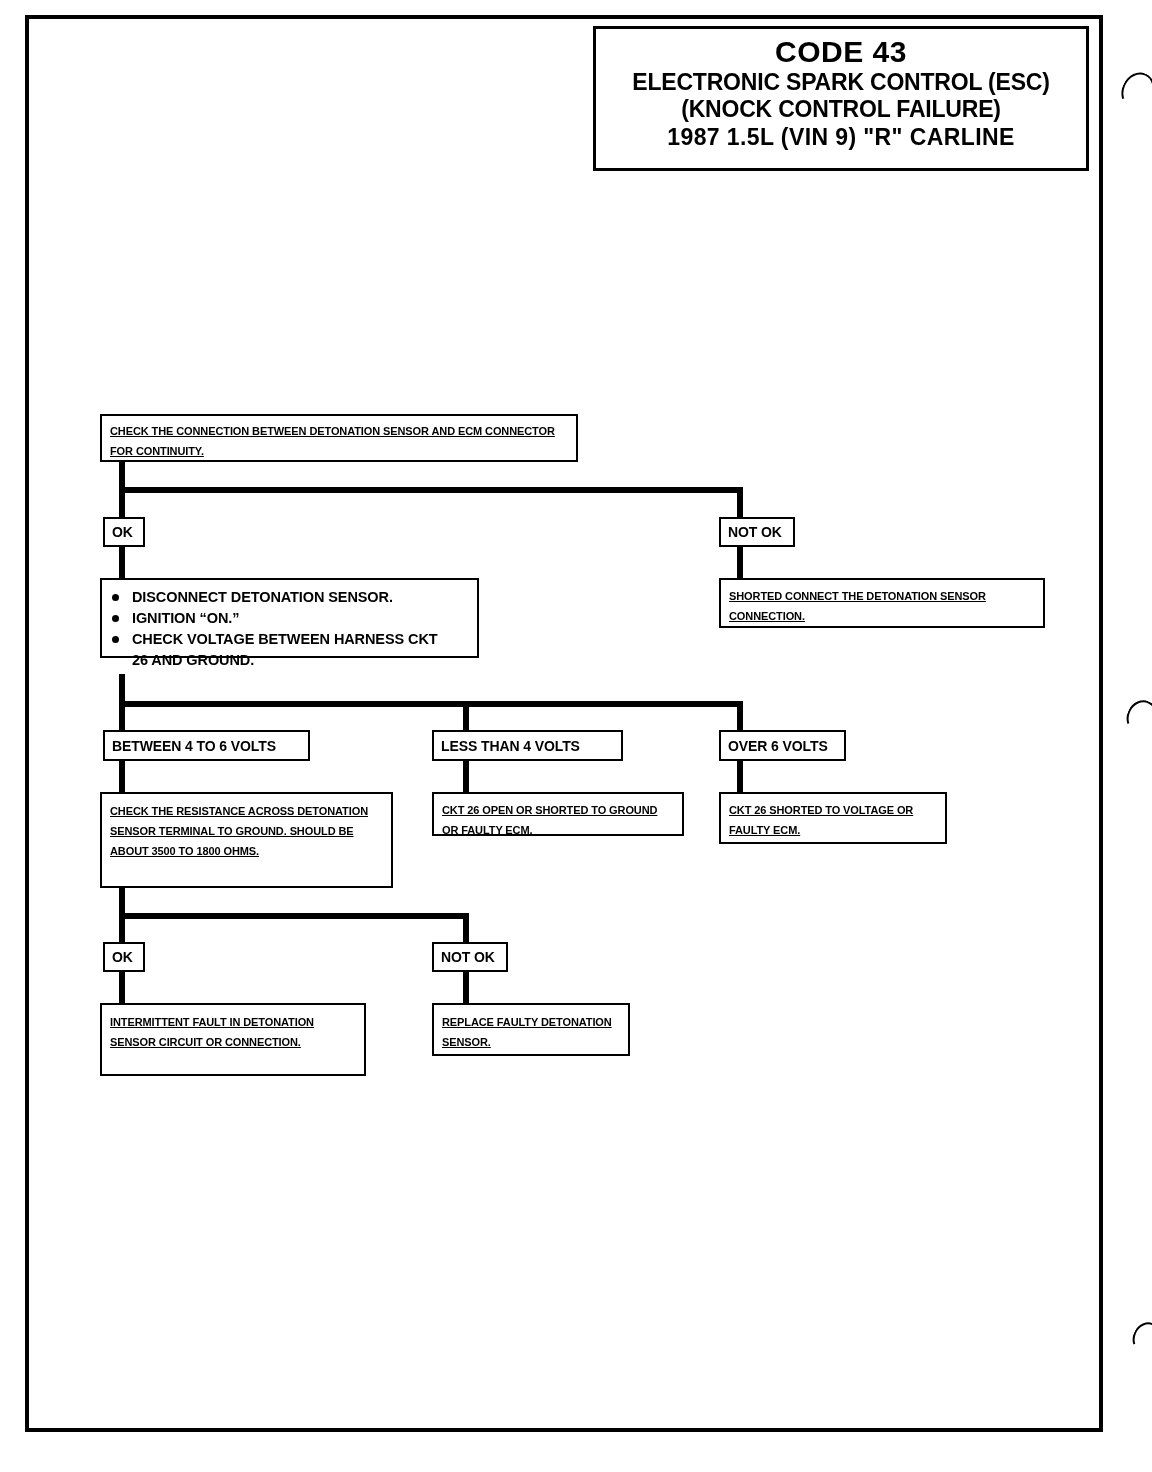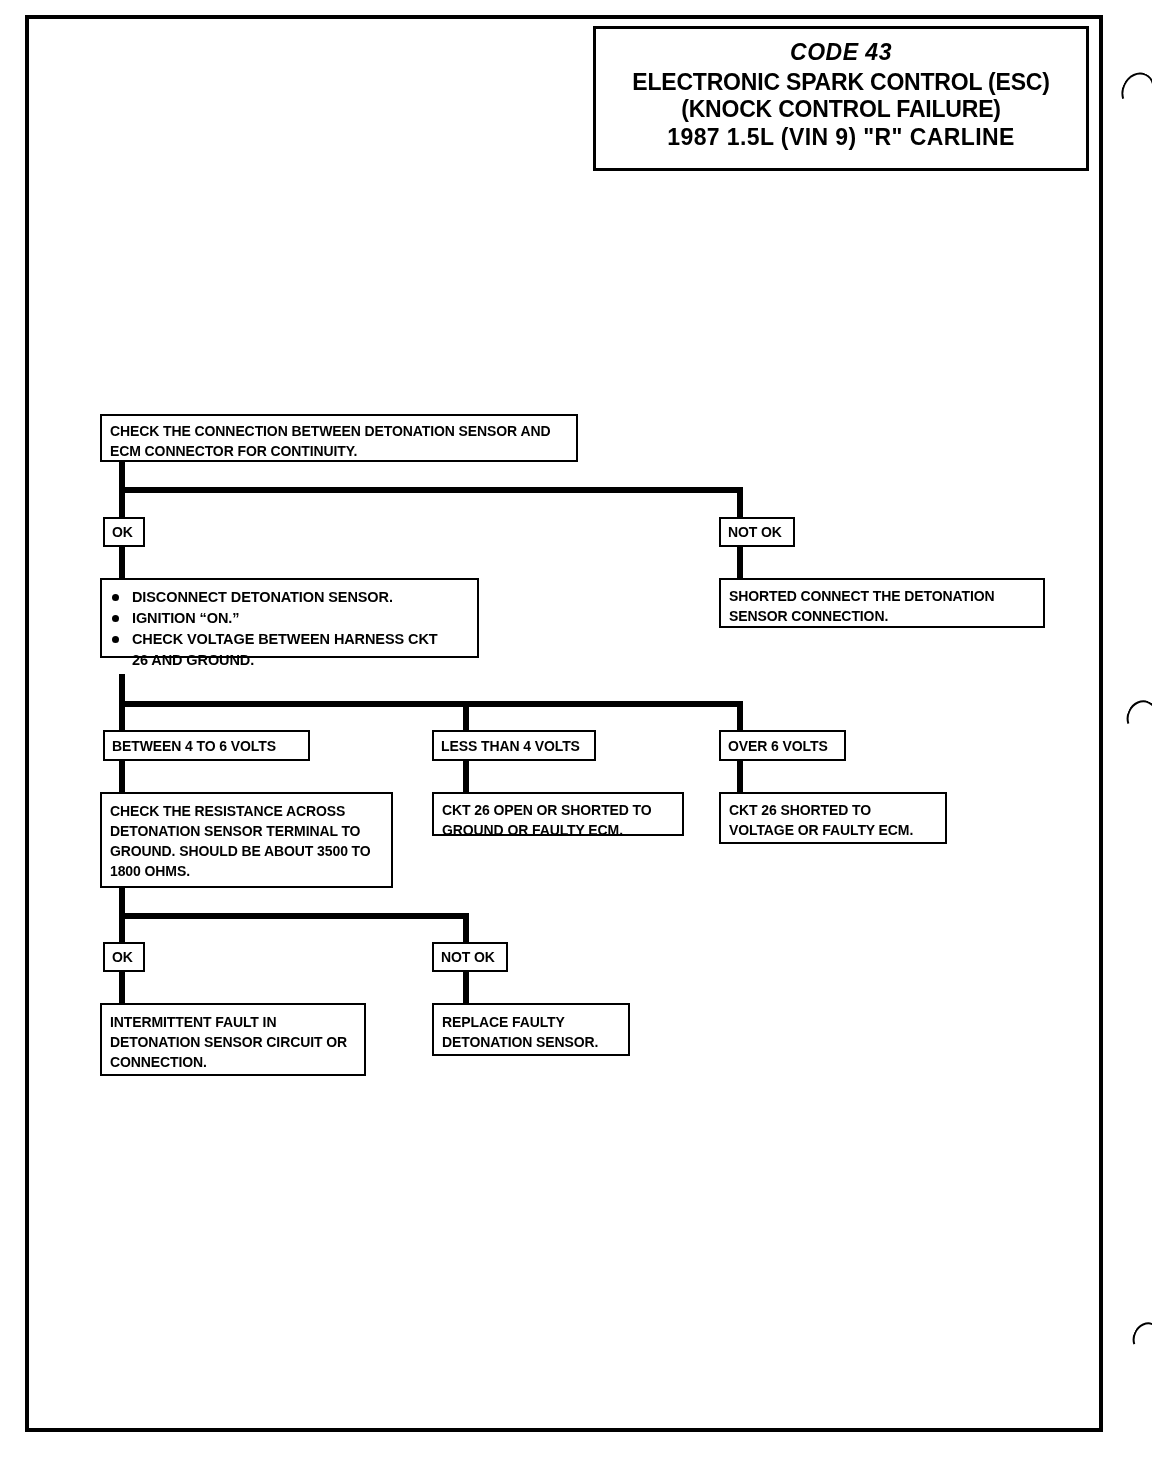--- a/index.html
+++ b/index.html
@@ -7,29 +7,29 @@
        font-family:"Liberation Sans", sans-serif;color:#000;}
 
   
   #page-frame{position:absolute;left:25px;top:15px;width:1078px;height:1417px;
               border:4px solid #000;box-sizing:border-box;}
 
   
   #title-block{position:absolute;left:593px;top:26px;width:496px;height:145px;
                border:3px solid #000;box-sizing:border-box;background:#fff;
                text-align:center;padding-top:6px;}
-  #title-block .code{font-size:23px;font-weight:bold;letter-spacing:.5px;line-height:34px;font-style:italic;}
+  #title-block .code{font-size:30px;font-weight:bold;letter-spacing:.5px;line-height:34px;}
   #title-block .l1{font-size:23px;font-weight:bold;line-height:27px;letter-spacing:-.2px;}
   #title-block .l2{font-size:23px;font-weight:bold;line-height:27px;letter-spacing:-.2px;}
   #title-block .l3{font-size:23px;font-weight:bold;line-height:28px;letter-spacing:.4px;}
 
   
   .fbox{position:absolute;box-sizing:border-box;border:2px solid #000;background:#fff;
         font-weight:bold;z-index:3;}
-  .fbox .txt{font-size:14px;line-height:20px;letter-spacing:-.1px;}
+  .fbox .txt{font-size:11px;line-height:20px;letter-spacing:-.1px;text-decoration:underline;}
   .tag{position:absolute;box-sizing:border-box;border:2px solid #000;background:#fff;
        font-weight:bold;font-size:14px;line-height:normal;display:flex;align-items:center;
        padding-left:7px;z-index:4;letter-spacing:-.1px;}
 
   
   .blist{list-style:none;margin:0;padding:0;}
   .blist li{position:relative;padding-left:30px;font-size:14.5px;line-height:21px;
             font-weight:bold;letter-spacing:-.1px;}
   .blist li::before{content:"";position:absolute;left:10px;top:7px;width:7px;height:7px;
                     border-radius:50%;background:#000;}
@@ -90,21 +90,21 @@
 
 <div class="vline" style="left:119px;top:674px;height:30px;"></div>
 <div class="hline" style="left:119px;top:701px;width:624px;"></div>
 <div class="vline" style="left:119px;top:701px;height:30px;"></div>
 <div class="vline" style="left:463px;top:701px;height:30px;"></div>
 <div class="vline" style="left:737px;top:701px;height:30px;"></div>
 
 <div class="tag" style="left:103px;top:730px;width:207px;height:31px;">
   <span>BETWEEN 4 TO 6 VOLTS</span>
 </div>
-<div class="tag" style="left:432px;top:730px;width:164px;height:31px;">
+<div class="tag" style="left:432px;top:730px;width:191px;height:31px;">
   <span>LESS THAN 4 VOLTS</span>
 </div>
 <div class="tag" style="left:719px;top:730px;width:127px;height:31px;">
   <span>OVER 6 VOLTS</span>
 </div>
 
 <div class="vline" style="left:119px;top:761px;height:33px;"></div>
 <div class="vline" style="left:463px;top:761px;height:33px;"></div>
 <div class="vline" style="left:737px;top:761px;height:33px;"></div>
 

